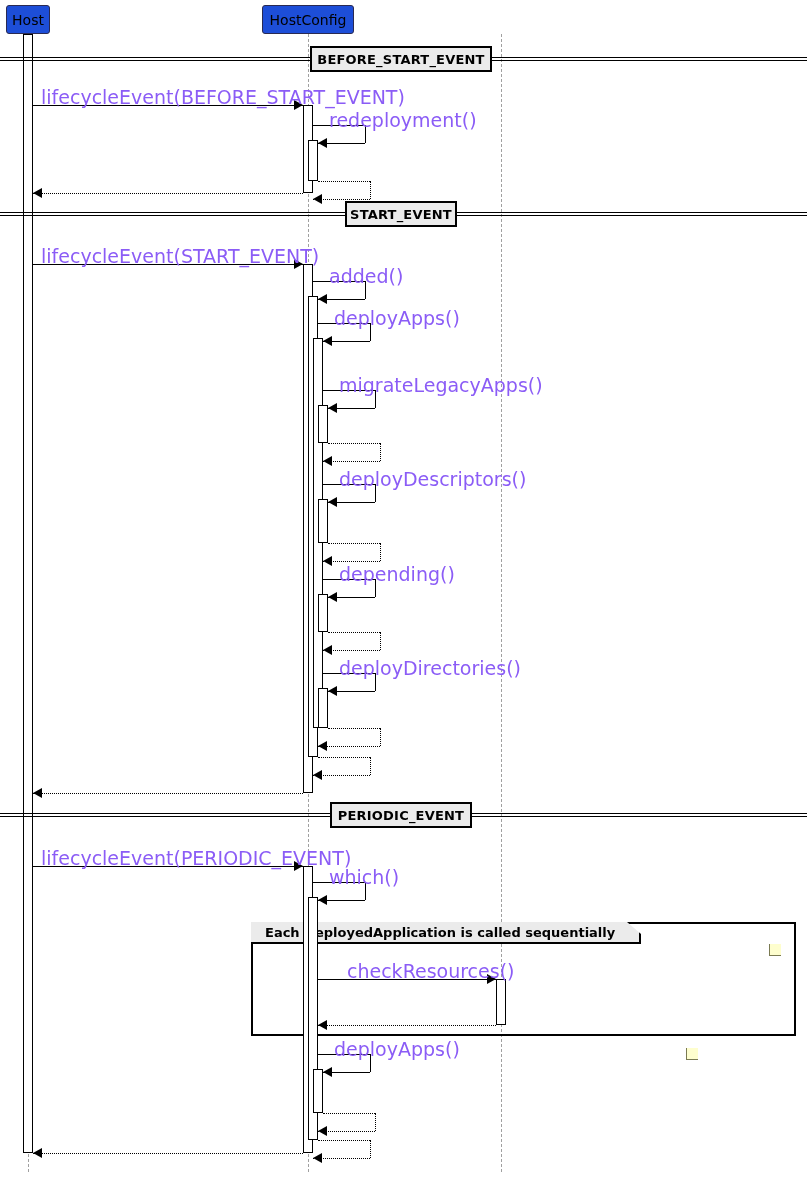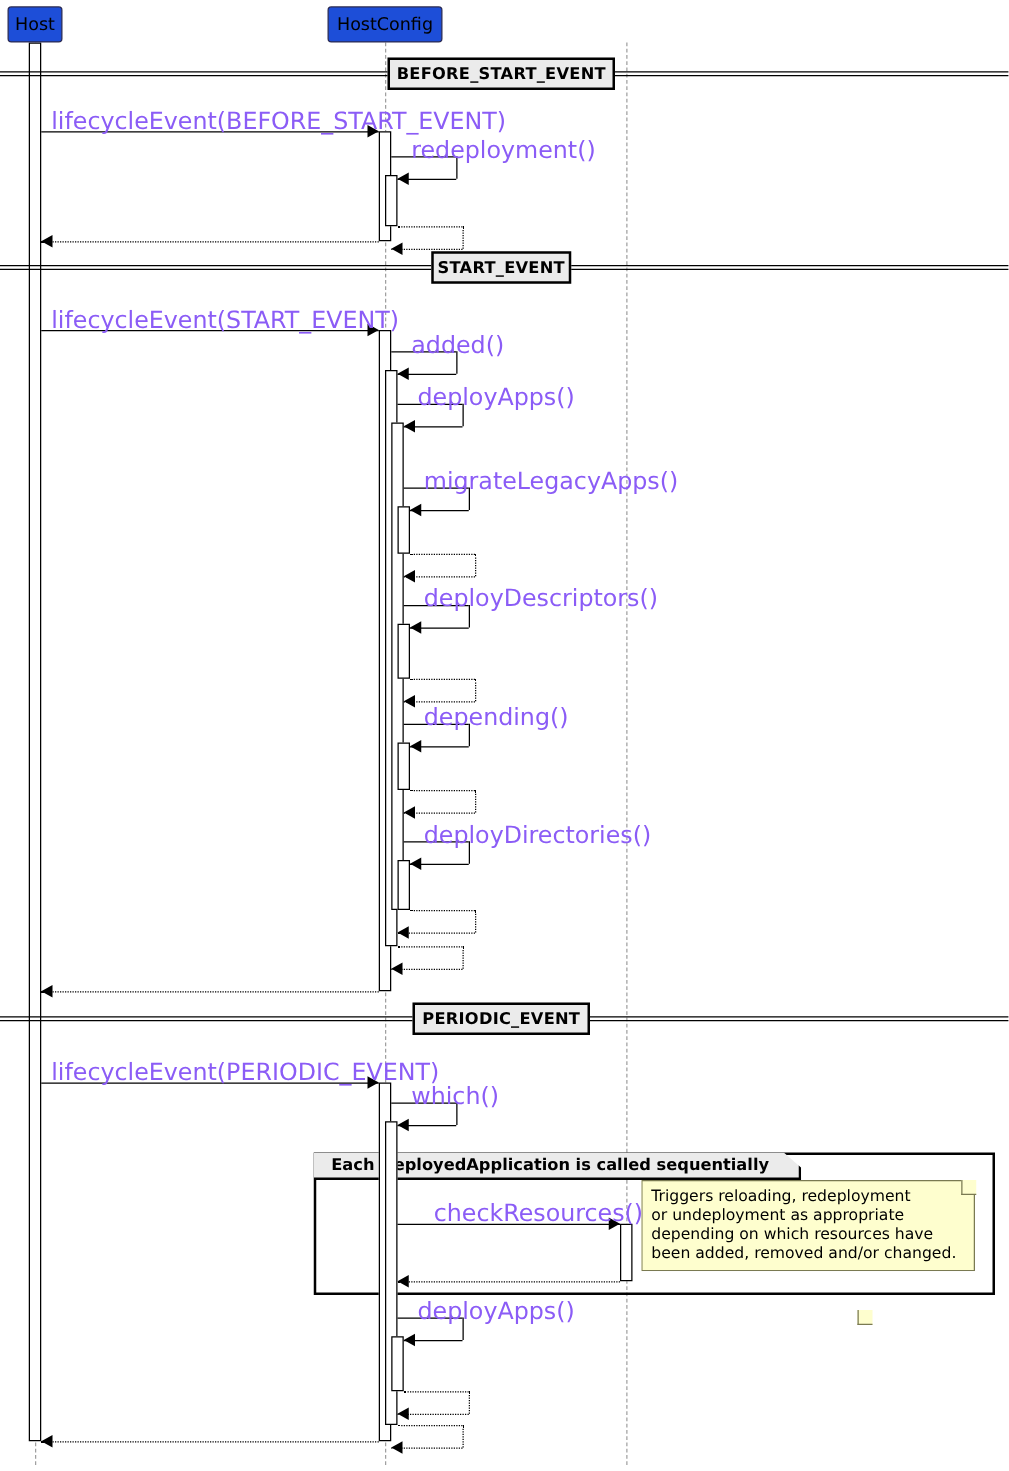--- a/index.html
+++ b/index.html
@@ -185,21 +185,17 @@
     <div class="msg-dashed" style="left:313px;top:1158px;width:57px;z-index:10;"></div>
     <div class="arrowL" style="left:313px;top:1153px;z-index:11;"></div>
     <div class="msg-dashed" style="left:33px;top:1153px;width:270px;z-index:10;"></div>
     <div class="arrowL" style="left:33px;top:1148px;z-index:11;"></div>
     <div class="divider-rule" style="top:57px;z-index:20;"></div>
     <div class="divider-box" style="left:310px;top:46px;width:182px;height:26px;z-index:21;">BEFORE_START_EVENT</div>
     <div class="divider-rule" style="top:212px;z-index:20;"></div>
     <div class="divider-box" style="left:345px;top:201px;width:112px;height:26px;z-index:21;">START_EVENT</div>
     <div class="divider-rule" style="top:813px;z-index:20;"></div>
     <div class="divider-box" style="left:330px;top:802px;width:142px;height:26px;z-index:21;">PERIODIC_EVENT</div>
-    <div class="note" style="left:513px;top:944px;width:267px;height:73px;z-index:30;">Triggers reloading, redeployment
-or undeployment as appropriate
-depending on which resources have
-been added, removed and/or changed.</div>
     <div class="note-fold" style="left:769px;top:944px;z-index:31;"></div>
     <div class="note-fold" style="left:686px;top:1048px;z-index:31;"></div>
     <div class="participant" style="left:6px;top:5px;width:44px;height:29px;z-index:40;">Host</div>
     <div class="participant" style="left:262px;top:5px;width:92px;height:29px;z-index:40;">HostConfig</div>
   </div>
 
 </body></html>

